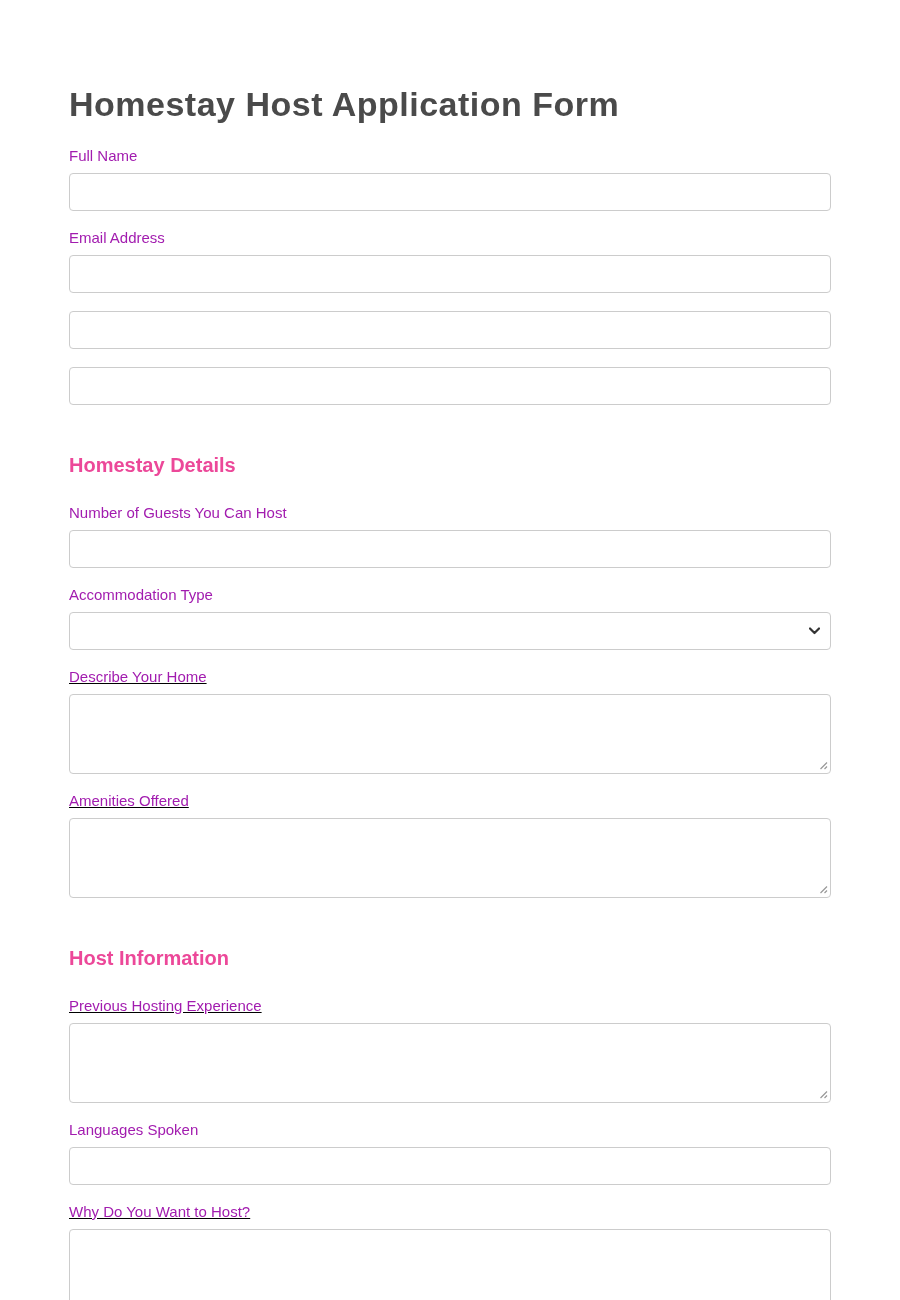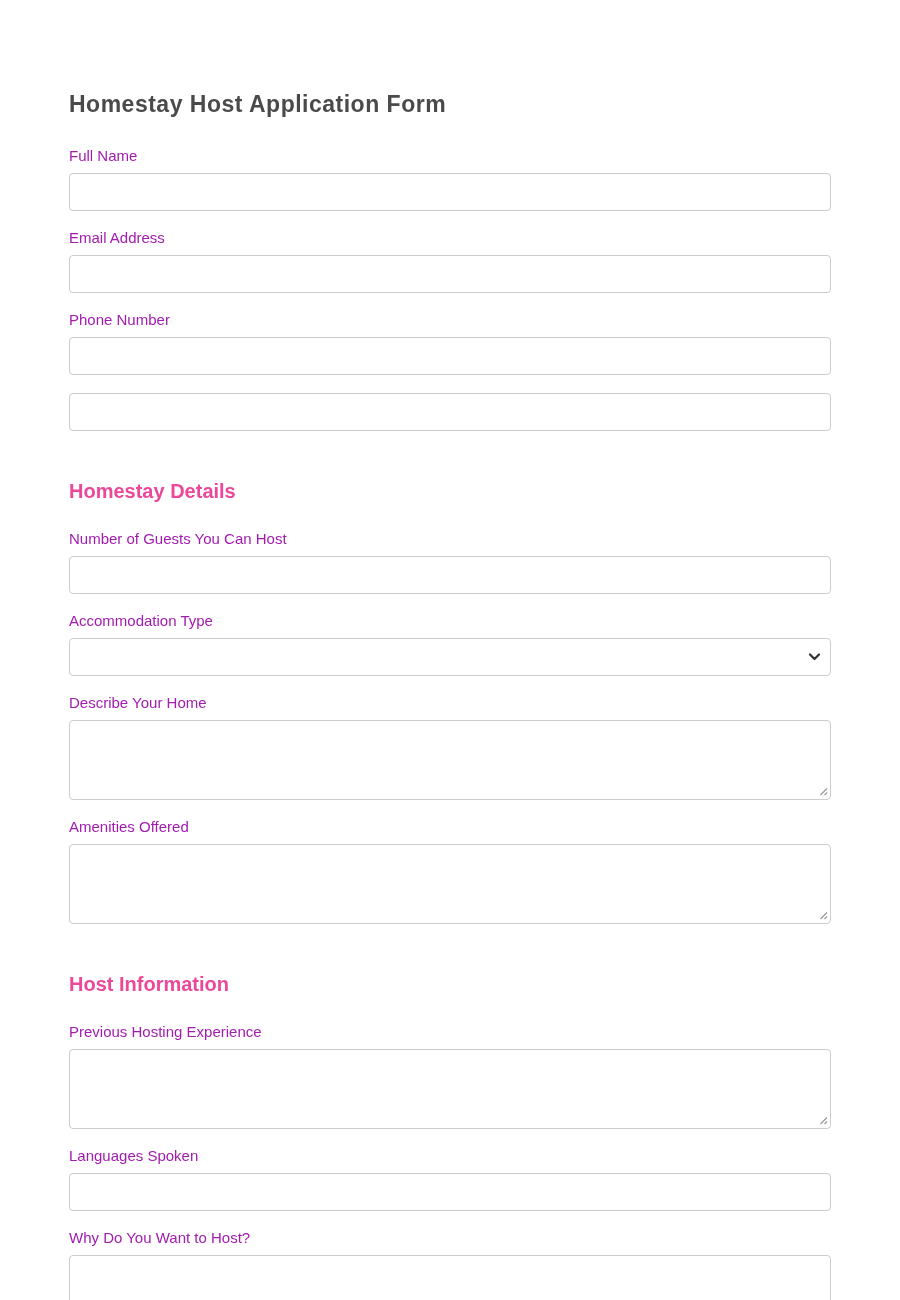--- a/index.html
+++ b/index.html
@@ -11,21 +11,21 @@
     height: 1300px;
     overflow: hidden;
     font-family: "Liberation Sans", sans-serif;
   }
   .container {
     width: 762px;
     margin: 0 auto;
     padding-top: 86px;
   }
   h1.form-title {
-    font-size: 23px;
+    font-size: 34px;
     line-height: 37px;
     font-weight: bold;
     color: #4a4a4a;
     margin: 0 0 24px 0;
     letter-spacing: 0.5px;
   }
   h2.section-heading {
     font-size: 20px;
     line-height: 24px;
     font-weight: bold;
@@ -52,21 +52,21 @@
     padding: 10px;
     outline: none;
   }
   .text-input, .select-input { height: 38px; }
   .select-input {
     -webkit-appearance: none;
     -moz-appearance: none;
     appearance: none;
     padding-right: 30px;
   }
-  .select-wrap, .textarea-wrap { position: relative; }
+  .select-wrap, .textarea-wrap { position: relative; text-decoration: underline; }
   .select-chevron {
     position: absolute;
     right: 11px;
     top: 50%;
     margin-top: -4px;
     width: 11px;
     height: 8px;
     pointer-events: none;
     line-height: 0;
   }
@@ -96,21 +96,20 @@
     <label>Full Name</label>
     <input type="text" class="text-input" value="" style="">
   </div>
 
   <div class="form-group">
     <label>Email Address</label>
     <input type="text" class="text-input" value="" style="">
   </div>
 
   <div class="form-group">
-    <label>Phone Number</label>
     <input type="text" class="text-input" value="" style="">
   </div>
 
   <div class="form-group">
     <input type="text" class="text-input" value="" style="">
   </div>
 
   <h2 class="section-heading">Homestay Details</h2>
 
   <div class="form-group">

